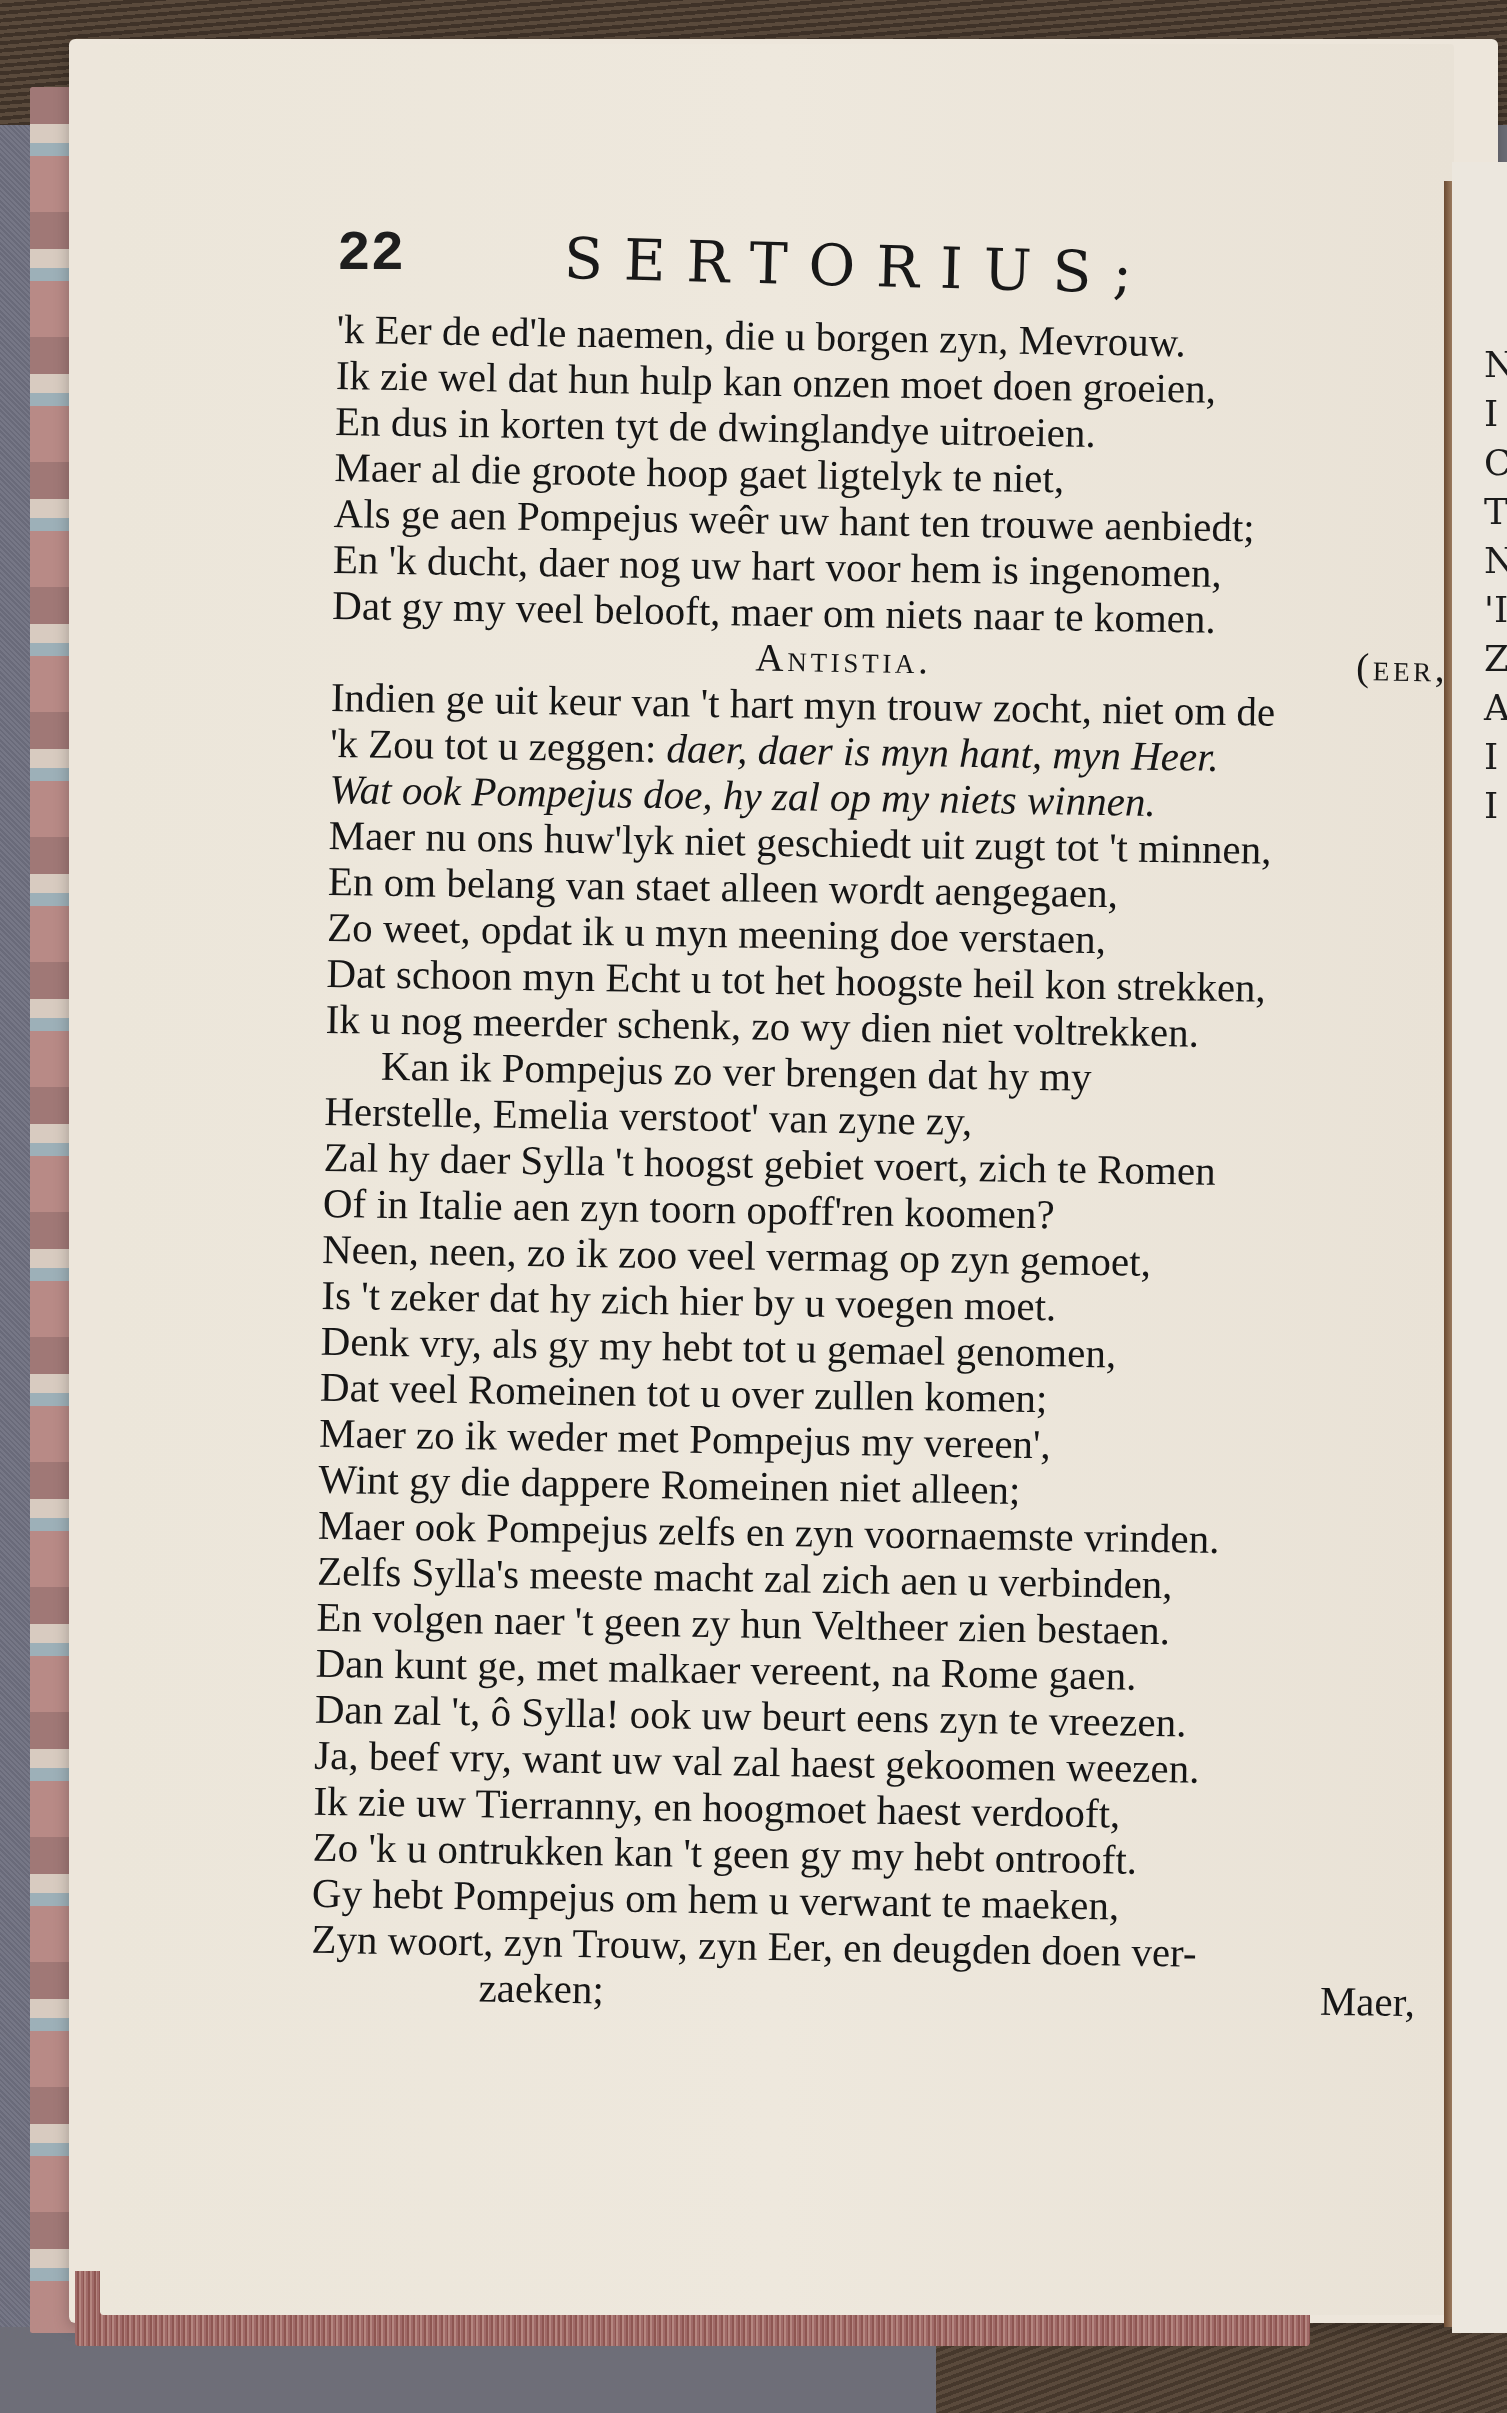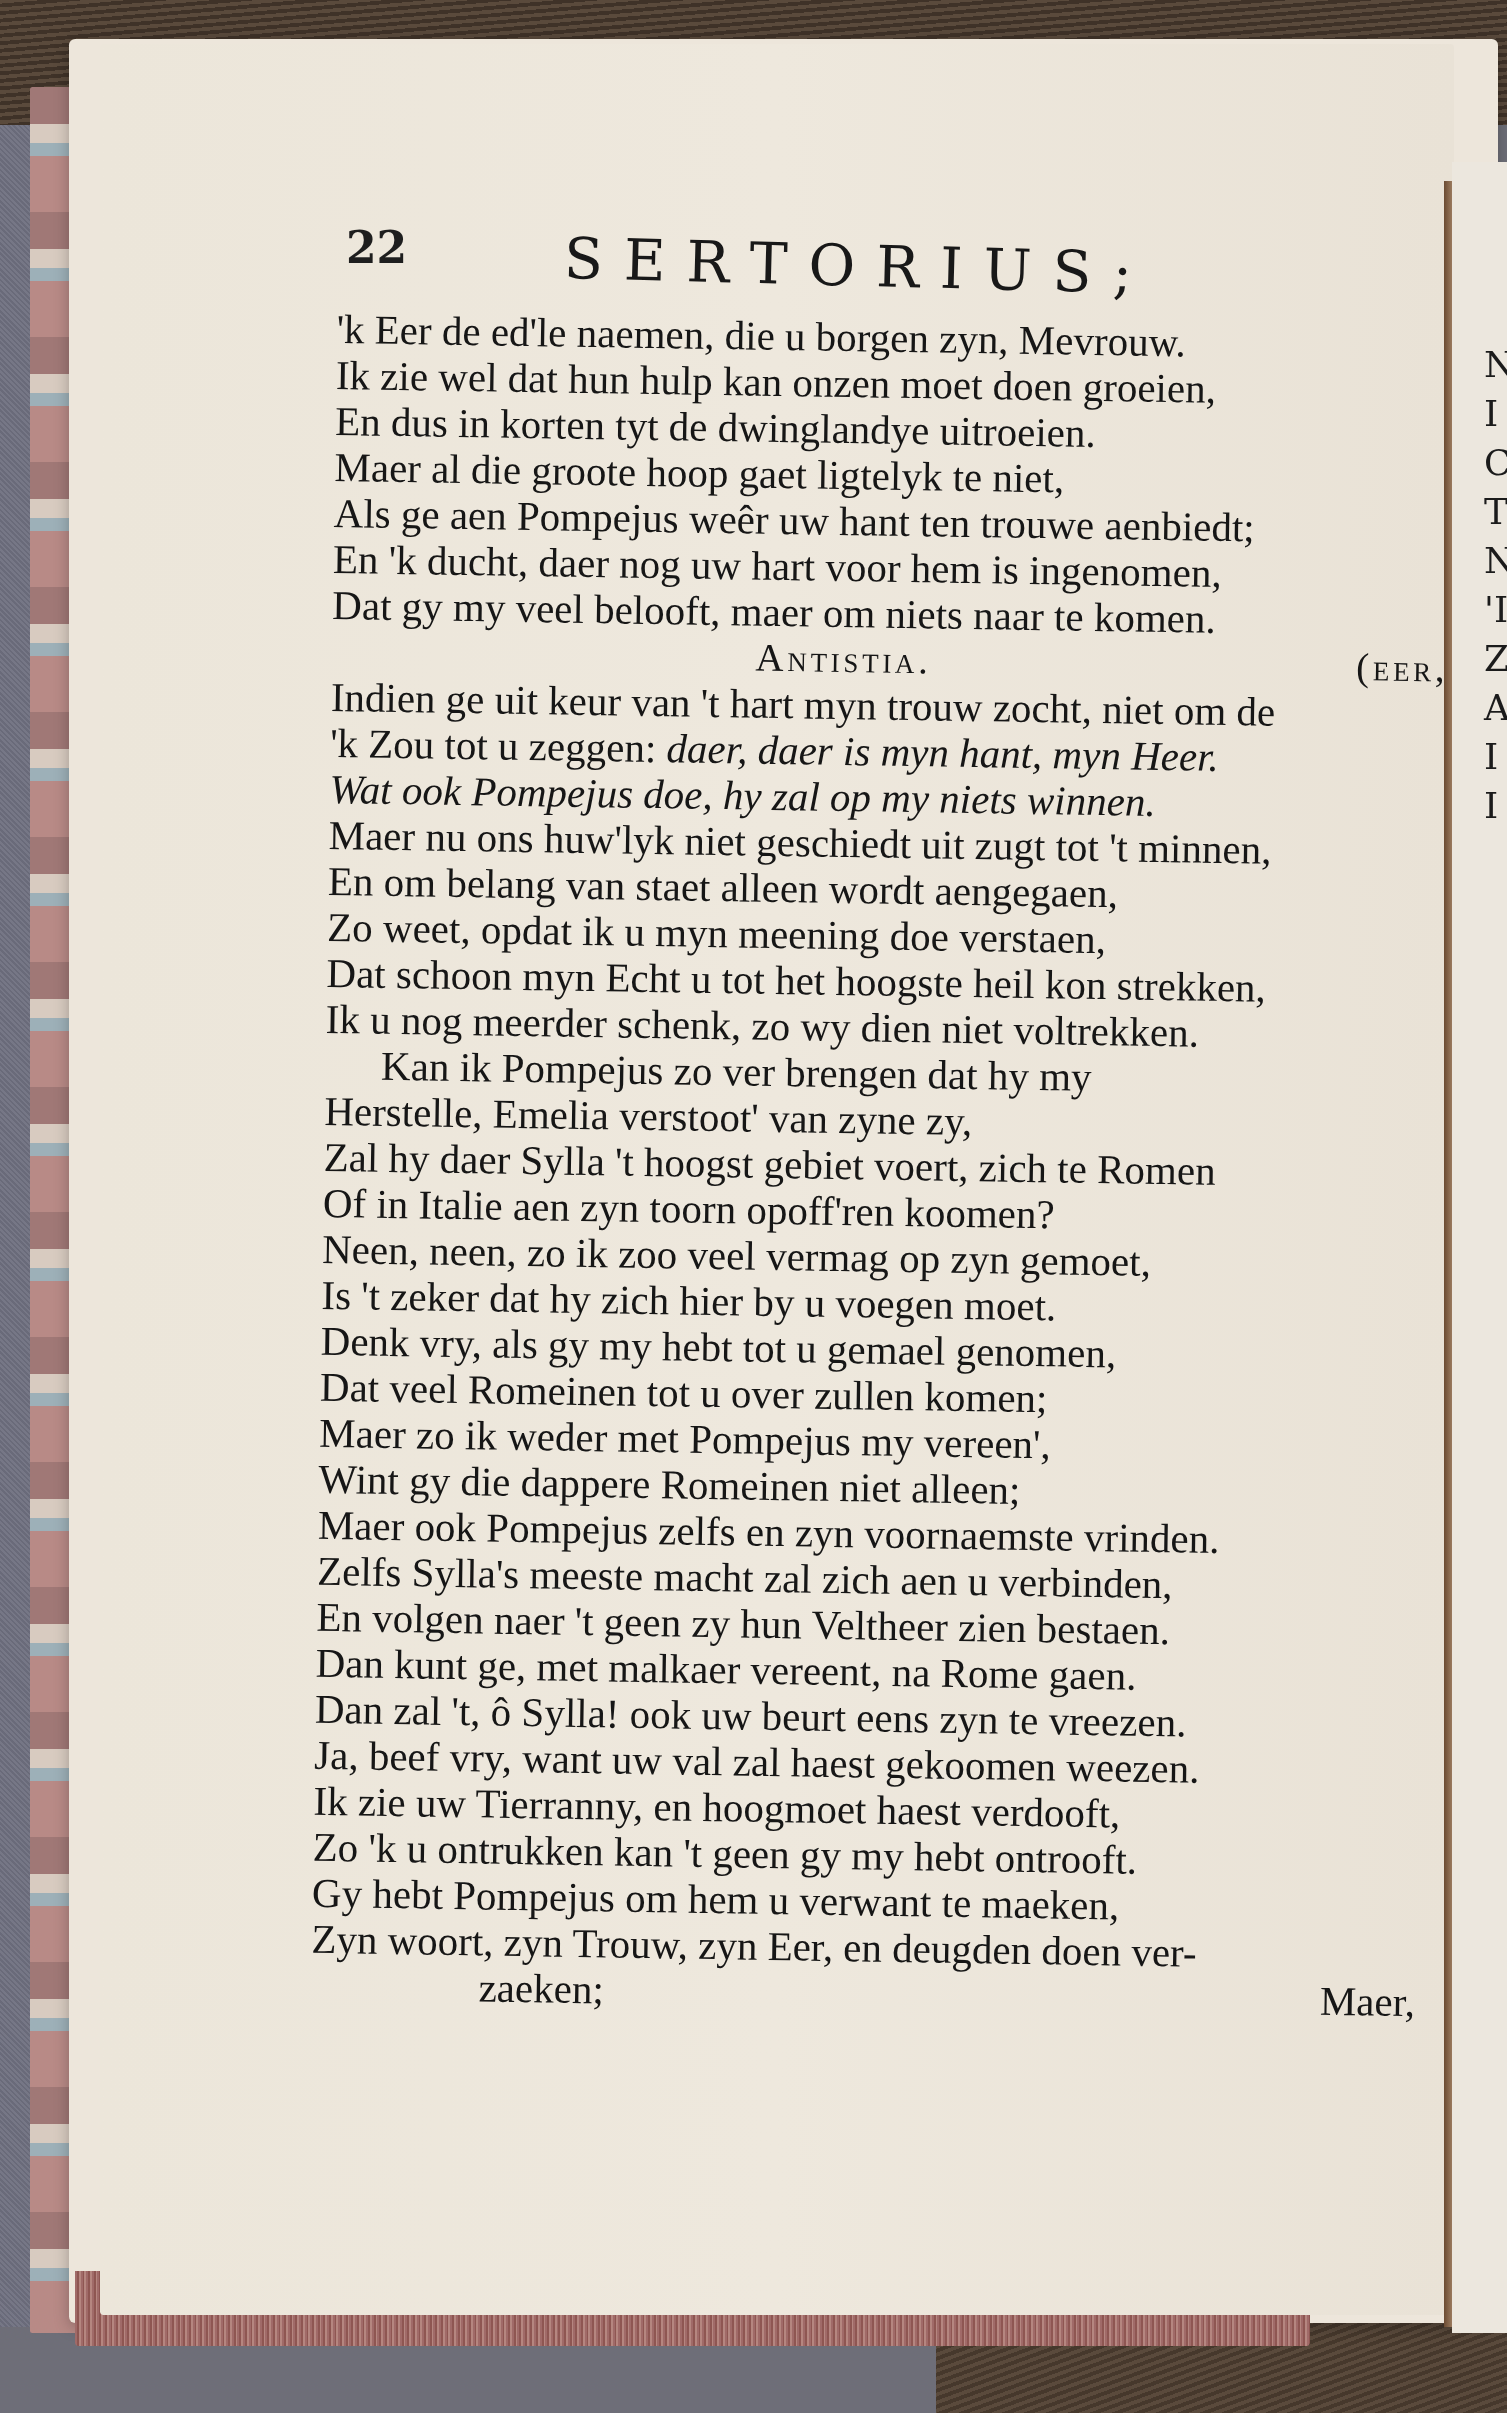--- a/index.html
+++ b/index.html
@@ -59,21 +59,21 @@
   }
   .facing-letters {
     position:absolute; left:1484px; top:340px; width:25px;
     font-size:36px; line-height:49px; color:#1b1b1b;
     font-family:"DejaVu Serif", serif;
   }
   .header {
     position:absolute; left:324px; top:222px; width:1061px; height:75px;
   }
   .page-num {
-    position:absolute; left:22px; top:0; font-size:44px; font-weight:bold; color:#1e1e1e;
+    position:absolute; left:13px; top:0; font-size:56px; font-weight:bold; color:#1e1e1e;font-family:Liberation Mono, monospace;
   }
   .running-title {
     position:absolute; left:240px; top:3.1px; font-size:57px; letter-spacing:21px; color:#181818;
     transform:rotate(1.5deg); transform-origin:left;
   }
   .text-block {
     position:absolute; left:337px; top:306px; width:1117px;
     font-family:"Liberation Serif", serif;
     font-size:41px; color:#161616;
     transform:rotate(0.9deg); transform-origin:left top;

